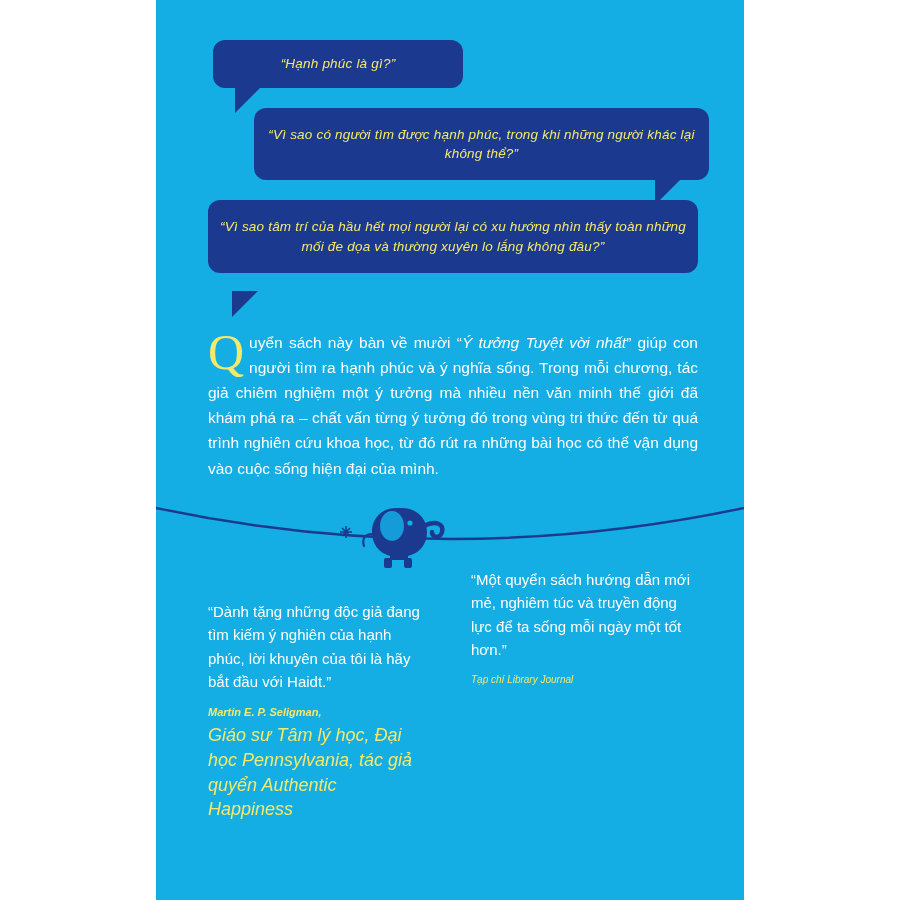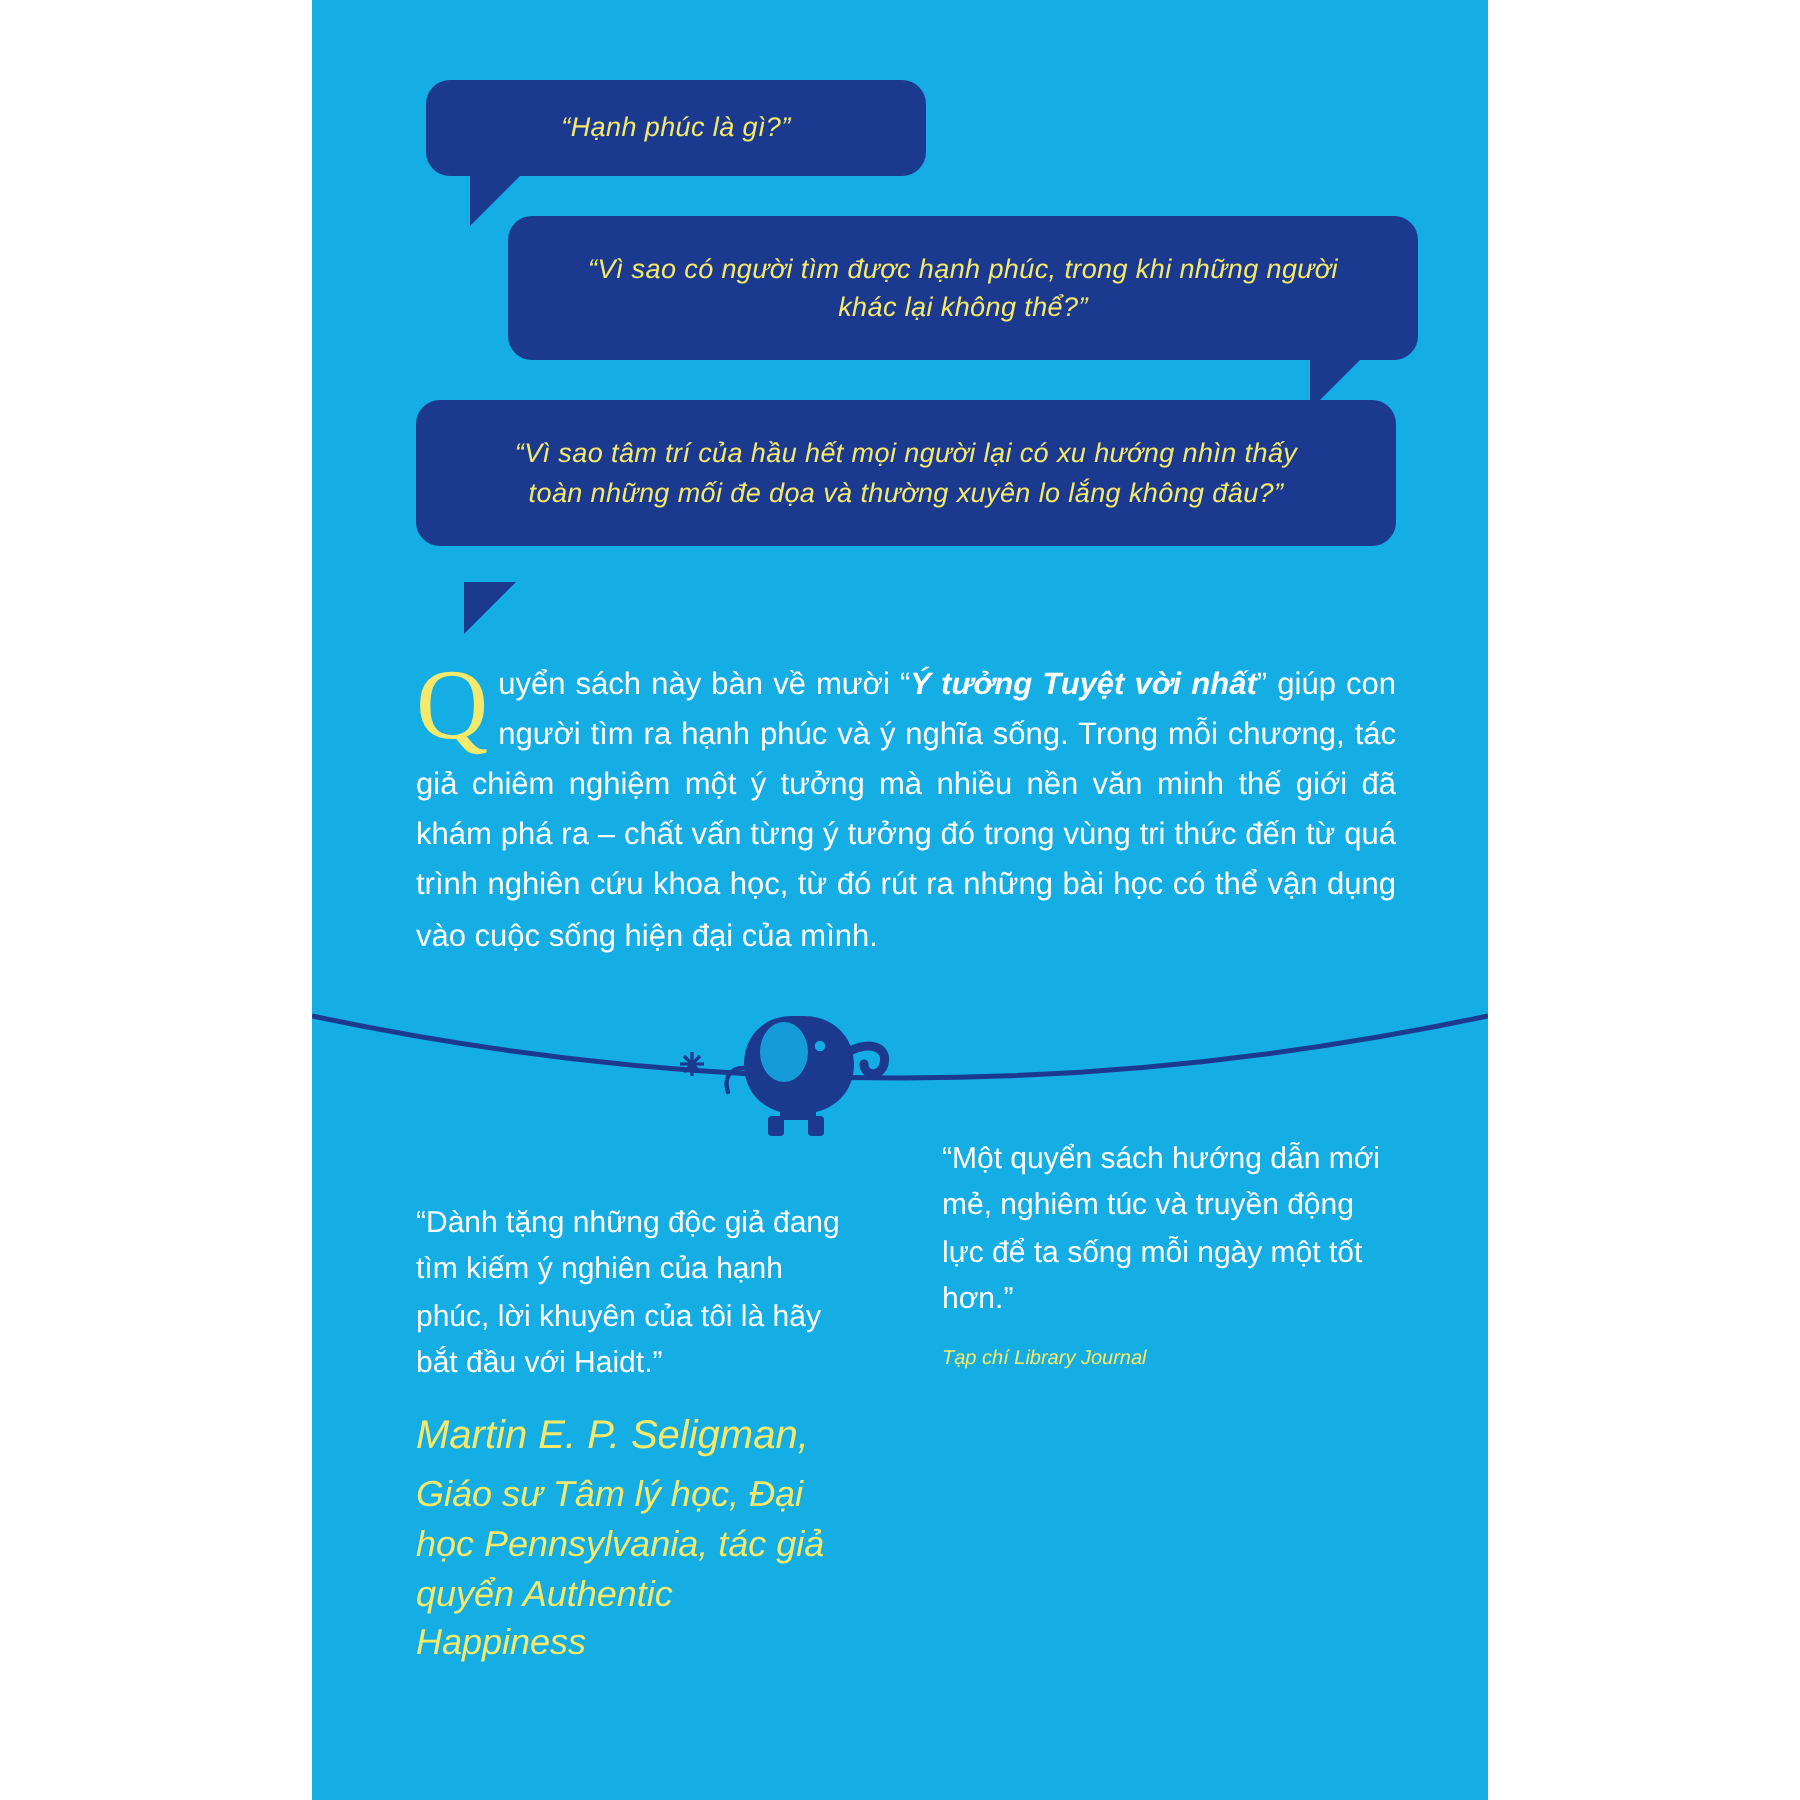--- a/index.html
+++ b/index.html
@@ -28,21 +28,21 @@
   .bubble {
     position: absolute;
     background: #1B3A8F;
     border-radius: 12px;
     color: #F5E96B;
     font-family: "Liberation Sans", sans-serif;
     font-size: 13.5px;
     line-height: 1.42;
     letter-spacing: .2px;
     text-align: center;
-    padding: 12px 34px;
+    padding: 12px 8px;
     box-sizing: border-box;
     font-style: italic;
   }
   .bubble .tail {
     position: absolute;
     width: 0;
     height: 0;
     border-style: solid;
   }
 
@@ -111,21 +111,21 @@
     float: left;
     color: #F5E96B;
     font-family: "Liberation Serif", serif;
     font-size: 50px;
     line-height: 40px;
     padding: 2px 5px 0 0;
     font-weight: normal;
   }
   #blurb em {
     font-style: italic;
-    font-weight: bold;
+    font-weight: normal;
   }
 
   
   #rope-area {
     position: absolute;
     left: 0;
     top: 490px;
     width: 588px;
     height: 110px;
   }
@@ -137,22 +137,22 @@
     font-size: 15px;
     line-height: 1.55;
   }
   #quote-left { left: 52px; top: 600px; width: 215px; }
   #quote-right { left: 315px; top: 568px; width: 230px; }
 
   .attrib-name {
     margin-top: 12px;
     color: #F5E96B;
     font-style: italic;
-    font-weight: normal;
-    font-size: 20px;
+    font-weight: bold;
+    font-size: 11px;
     line-height: 1.35;
   }
   .attrib-role {
     margin-top: 3px;
     color: #F5E96B;
     font-style: italic;
     font-size: 18px;
     line-height: 1.38;
   }
   .attrib-journal {

